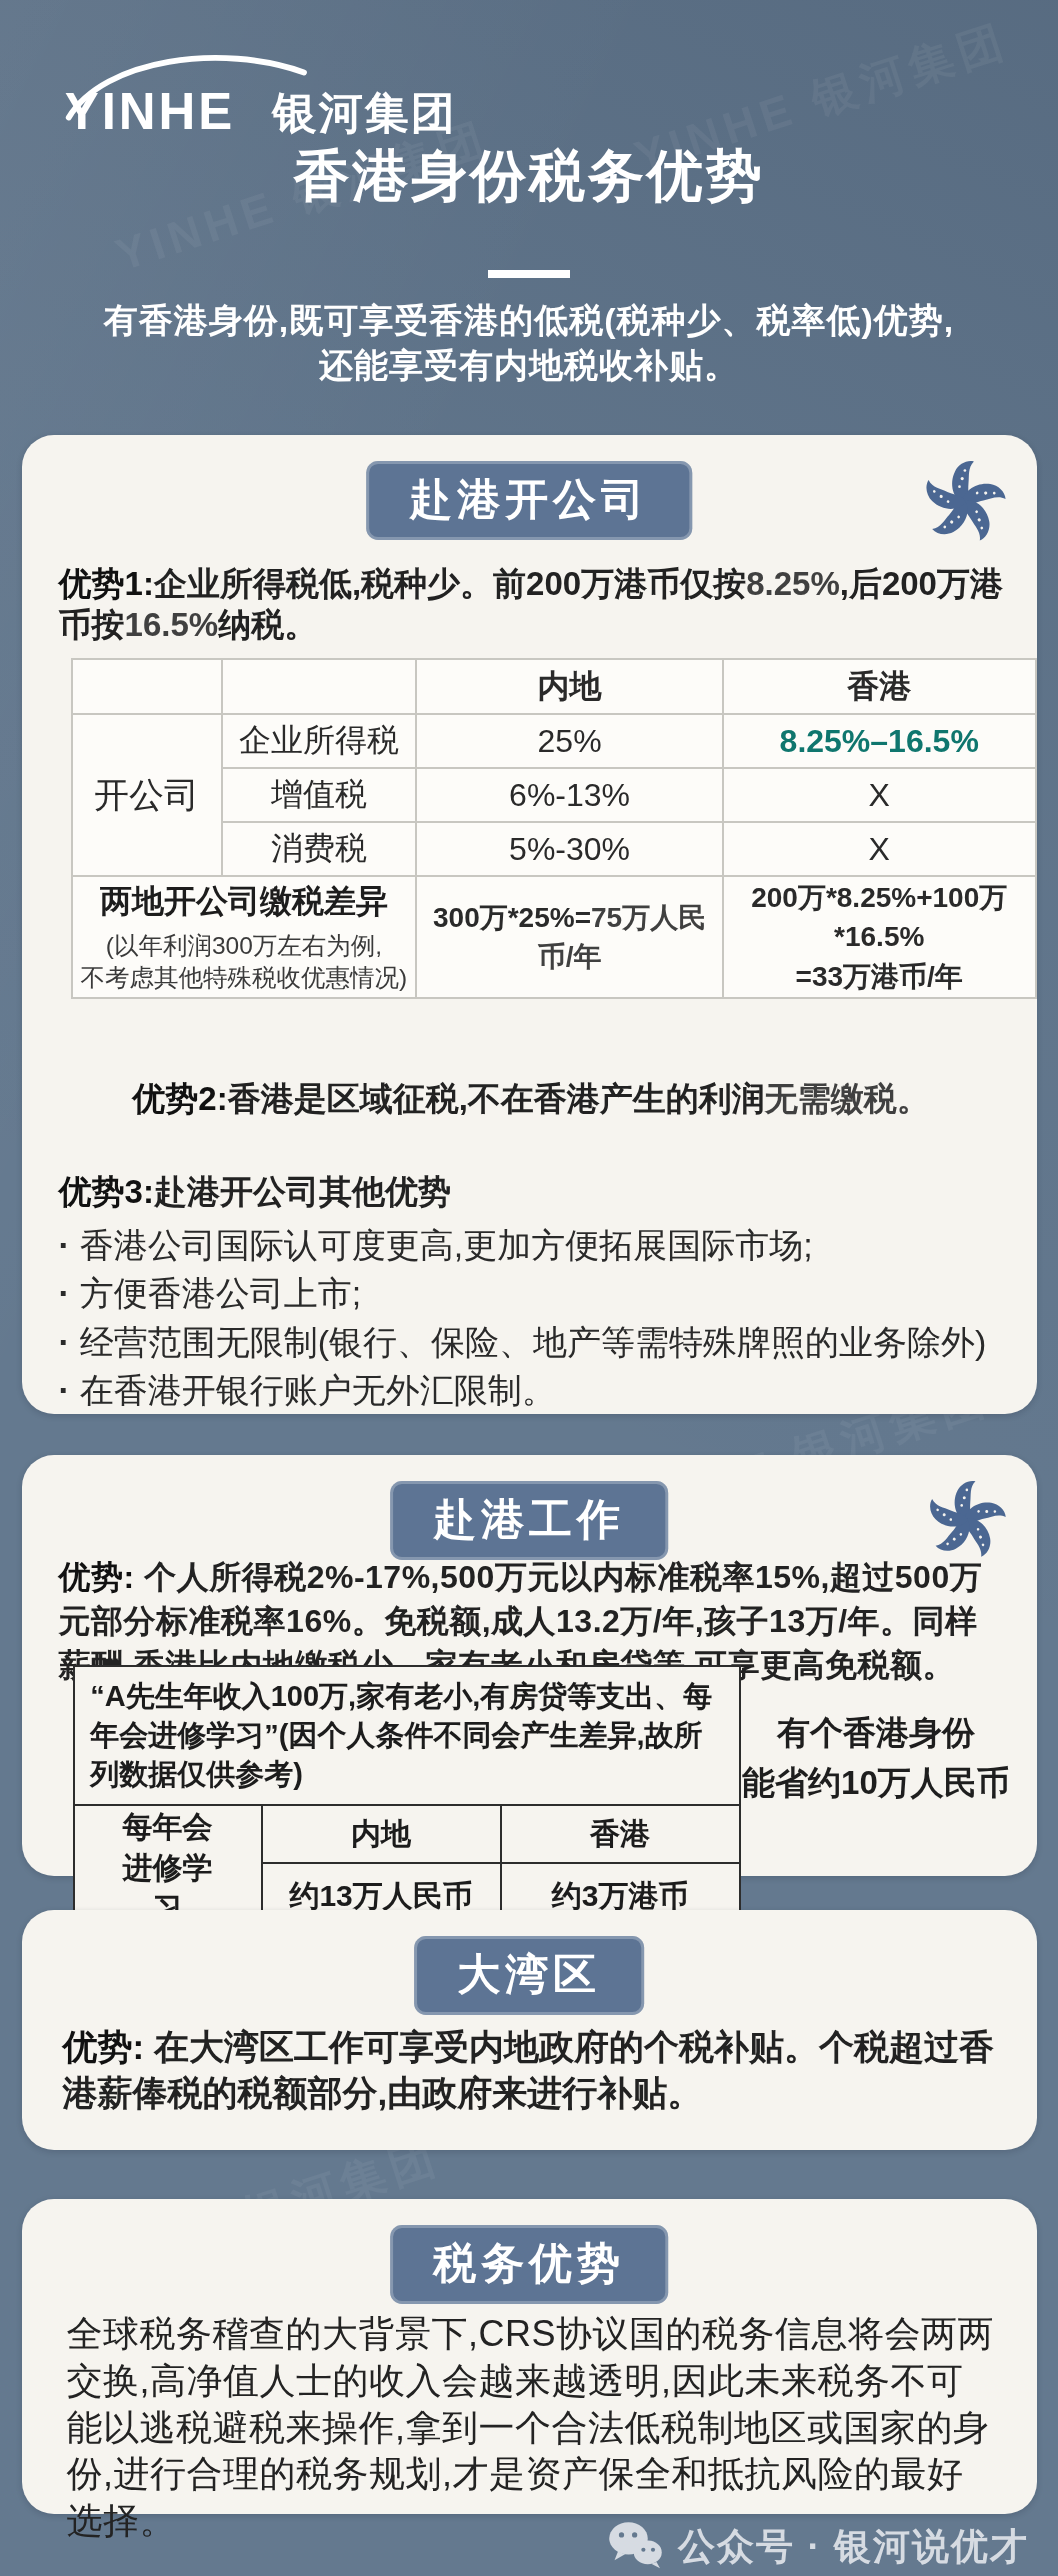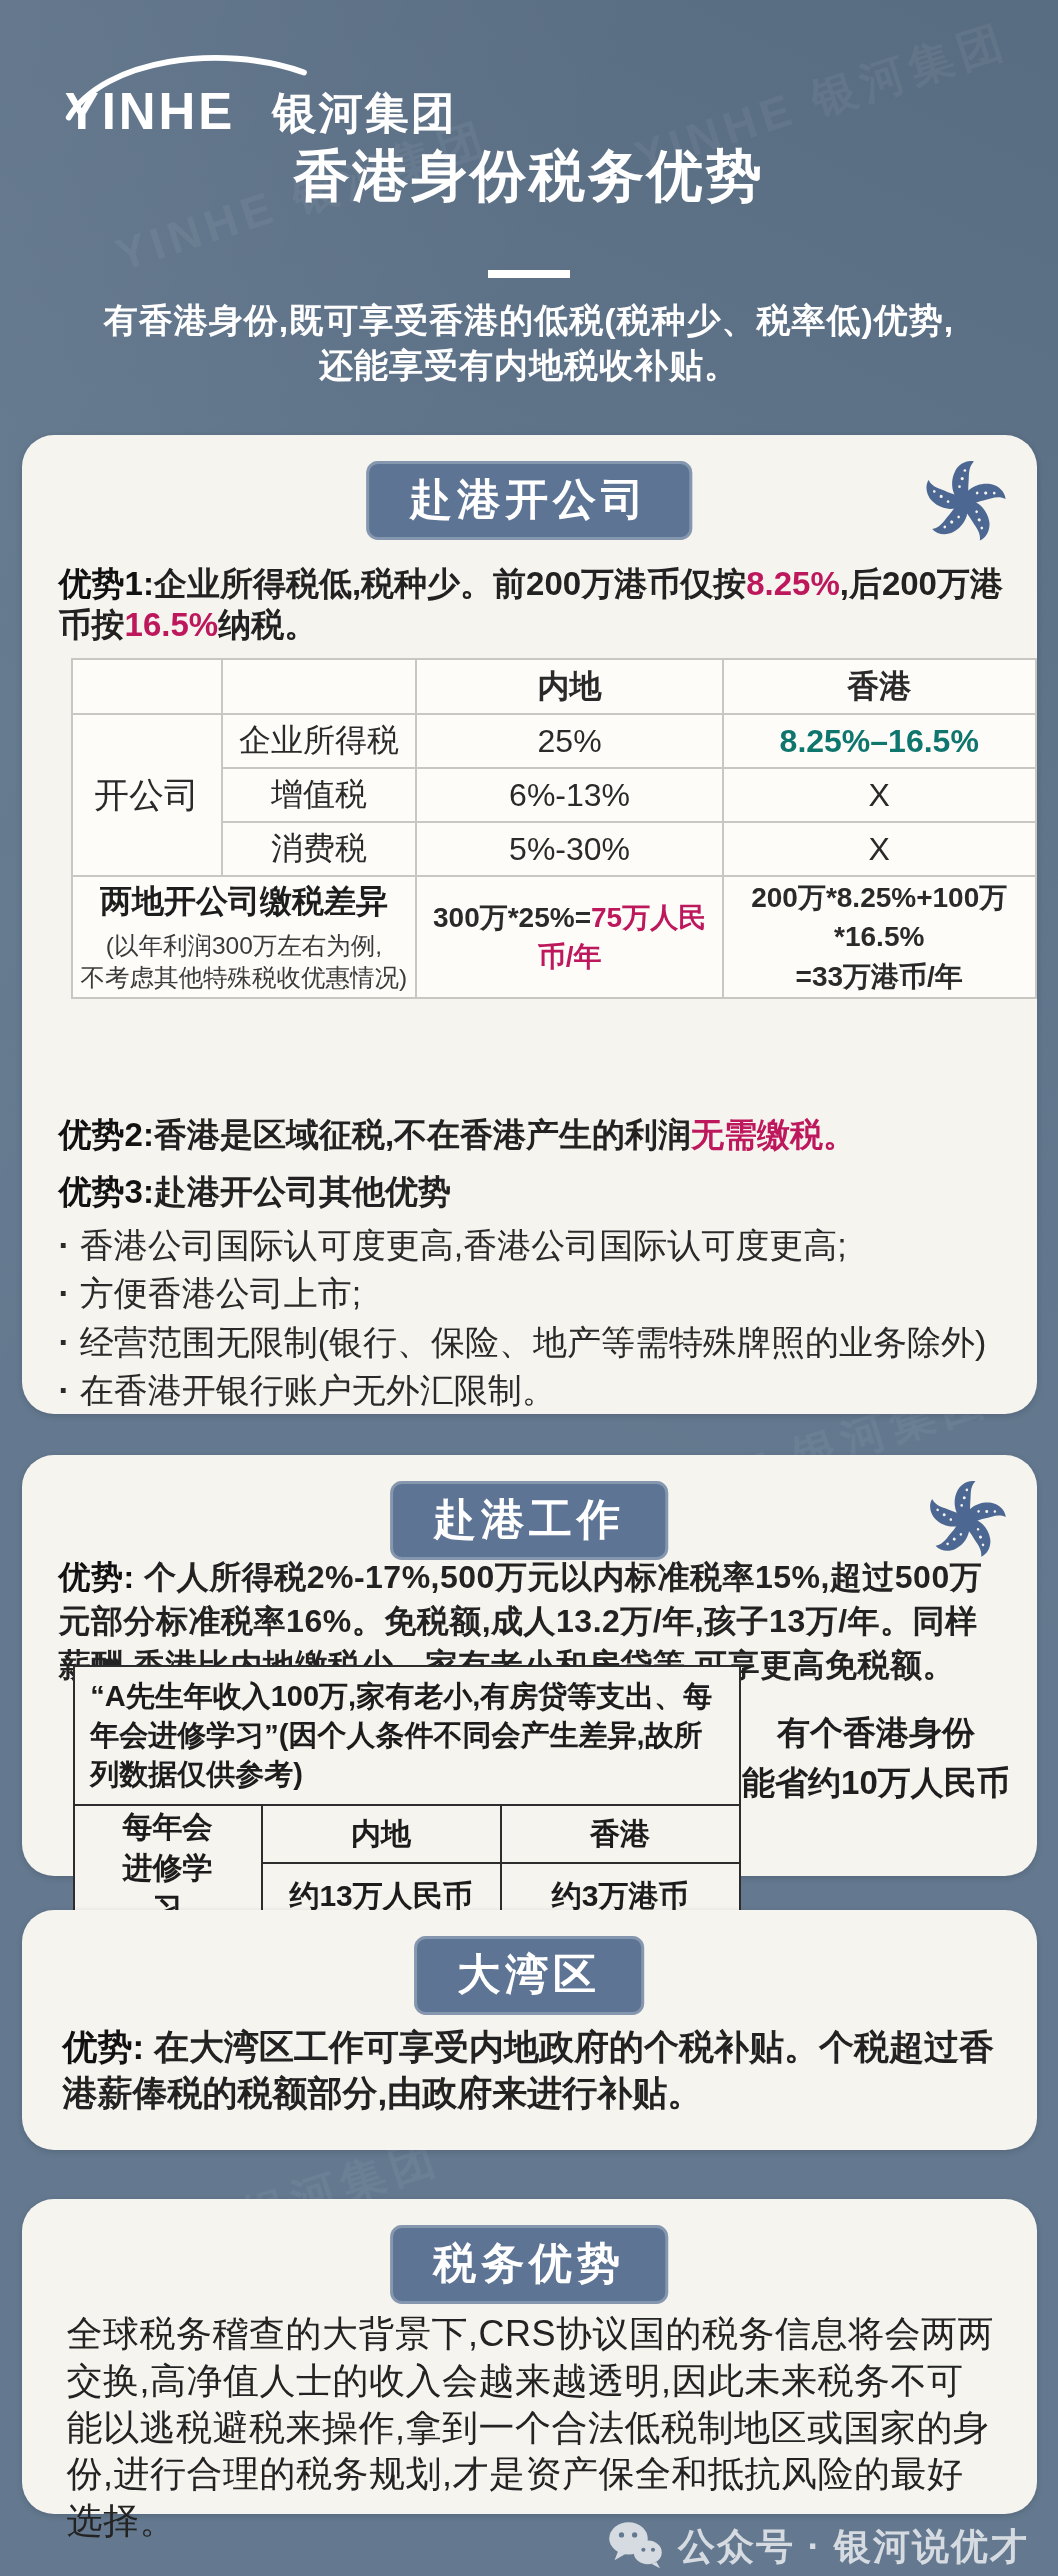--- a/index.html
+++ b/index.html
@@ -40,25 +40,25 @@
   .badge{
     position:absolute; top:25.5px; left:50%; transform:translateX(-50%);
     background:#5d7494; color:#ffffff; font-size:43px; font-weight:700;
     letter-spacing:4.9px; padding:10.8px 43px; border-radius:11.8px; white-space:nowrap;
     box-shadow:0 0 0 2.9px rgba(255,255,255,0.25) inset;
   }
   .flower{position:absolute; top:21.6px; right:27.4px;}
   .adv{position:absolute; left:37px; right:33px; margin:0;
        color:#222222; font-size:33px; font-weight:600; line-height:1.24;}
   .adv .lbl{font-weight:800; color:#111111;}
-  .gold{color:#be185d; font-weight:800;}
+  .gold{color:#404040; font-weight:800;}
   .goldlight{color:#0f766e;}
   
   #adv1{top:129px;}
-  #adv2{top:680px;}
+  #adv2{top:644px;text-align:center;}
   #adv3{top:737px;}
   .bullets{position:absolute; top:786px; left:37px; right:33px;
            font-size:34px; font-weight:500; color:#2a2a2a; line-height:1.42;}
   .bullets .b-row{display:flex;}
   .bullets .b-mark{margin-right:9.8px; font-weight:800;}
   
   .tax-table{
     position:absolute; top:223px; left:49px; border-collapse:collapse;
     font-size:32px; color:#2a2a2a; text-align:center;
   }
@@ -209,21 +209,21 @@
     </tbody>
       </table>
 
     <p class="adv" id="adv2"><span class="lbl">优势2:</span><span>香港是区域征税,不在香港产生的利润</span><span class="gold">无需缴税。</span></p>
 
     <p class="adv" id="adv3"><span class="lbl">优势3:</span><span>赴港开公司其他优势</span></p>
 
     <div class="bullets">
       <div class="b-row">
           <span class="b-mark">·</span>
-          <span>香港公司国际认可度更高,香港公司国际认可度更高;</span>
+          <span>香港公司国际认可度更高,更加方便拓展国际市场;</span>
         </div>
       <div class="b-row">
           <span class="b-mark">·</span>
           <span>方便香港公司上市;</span>
         </div>
       <div class="b-row">
           <span class="b-mark">·</span>
           <span>经营范围无限制(银行、保险、地产等需特殊牌照的业务除外)</span>
         </div>
       <div class="b-row">

